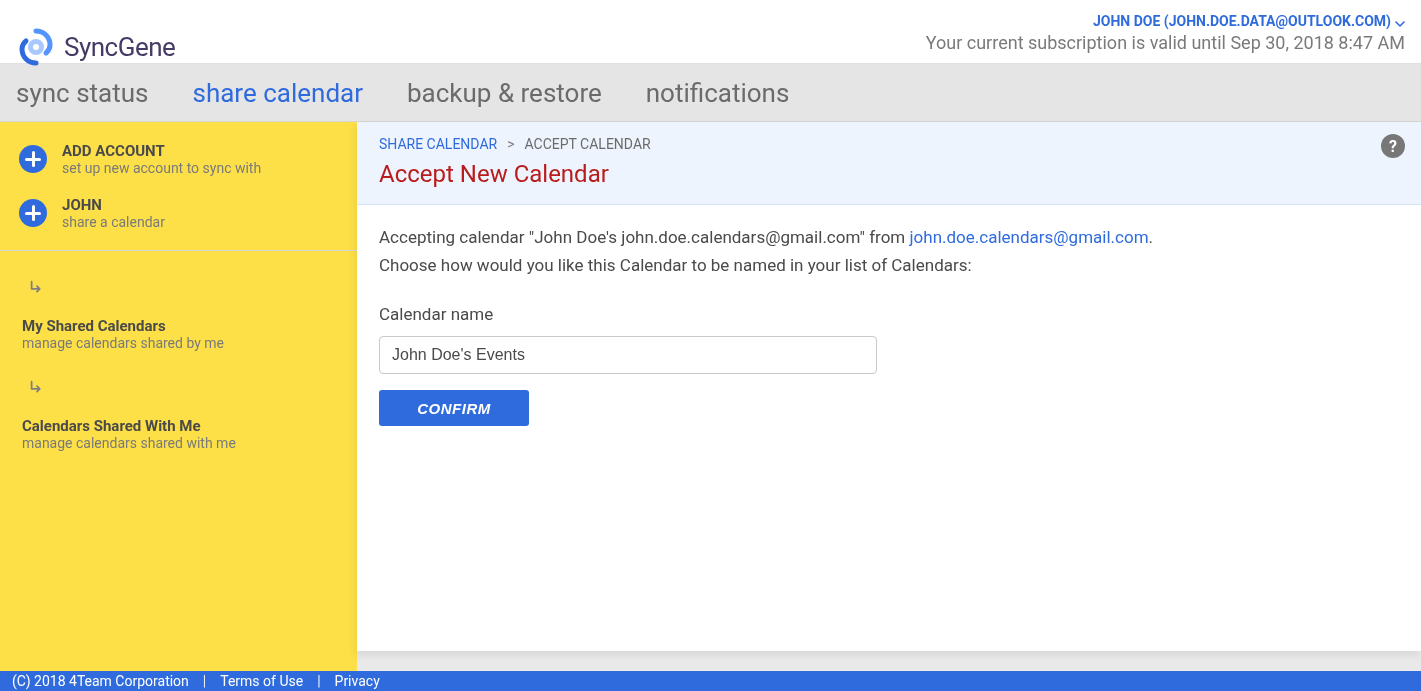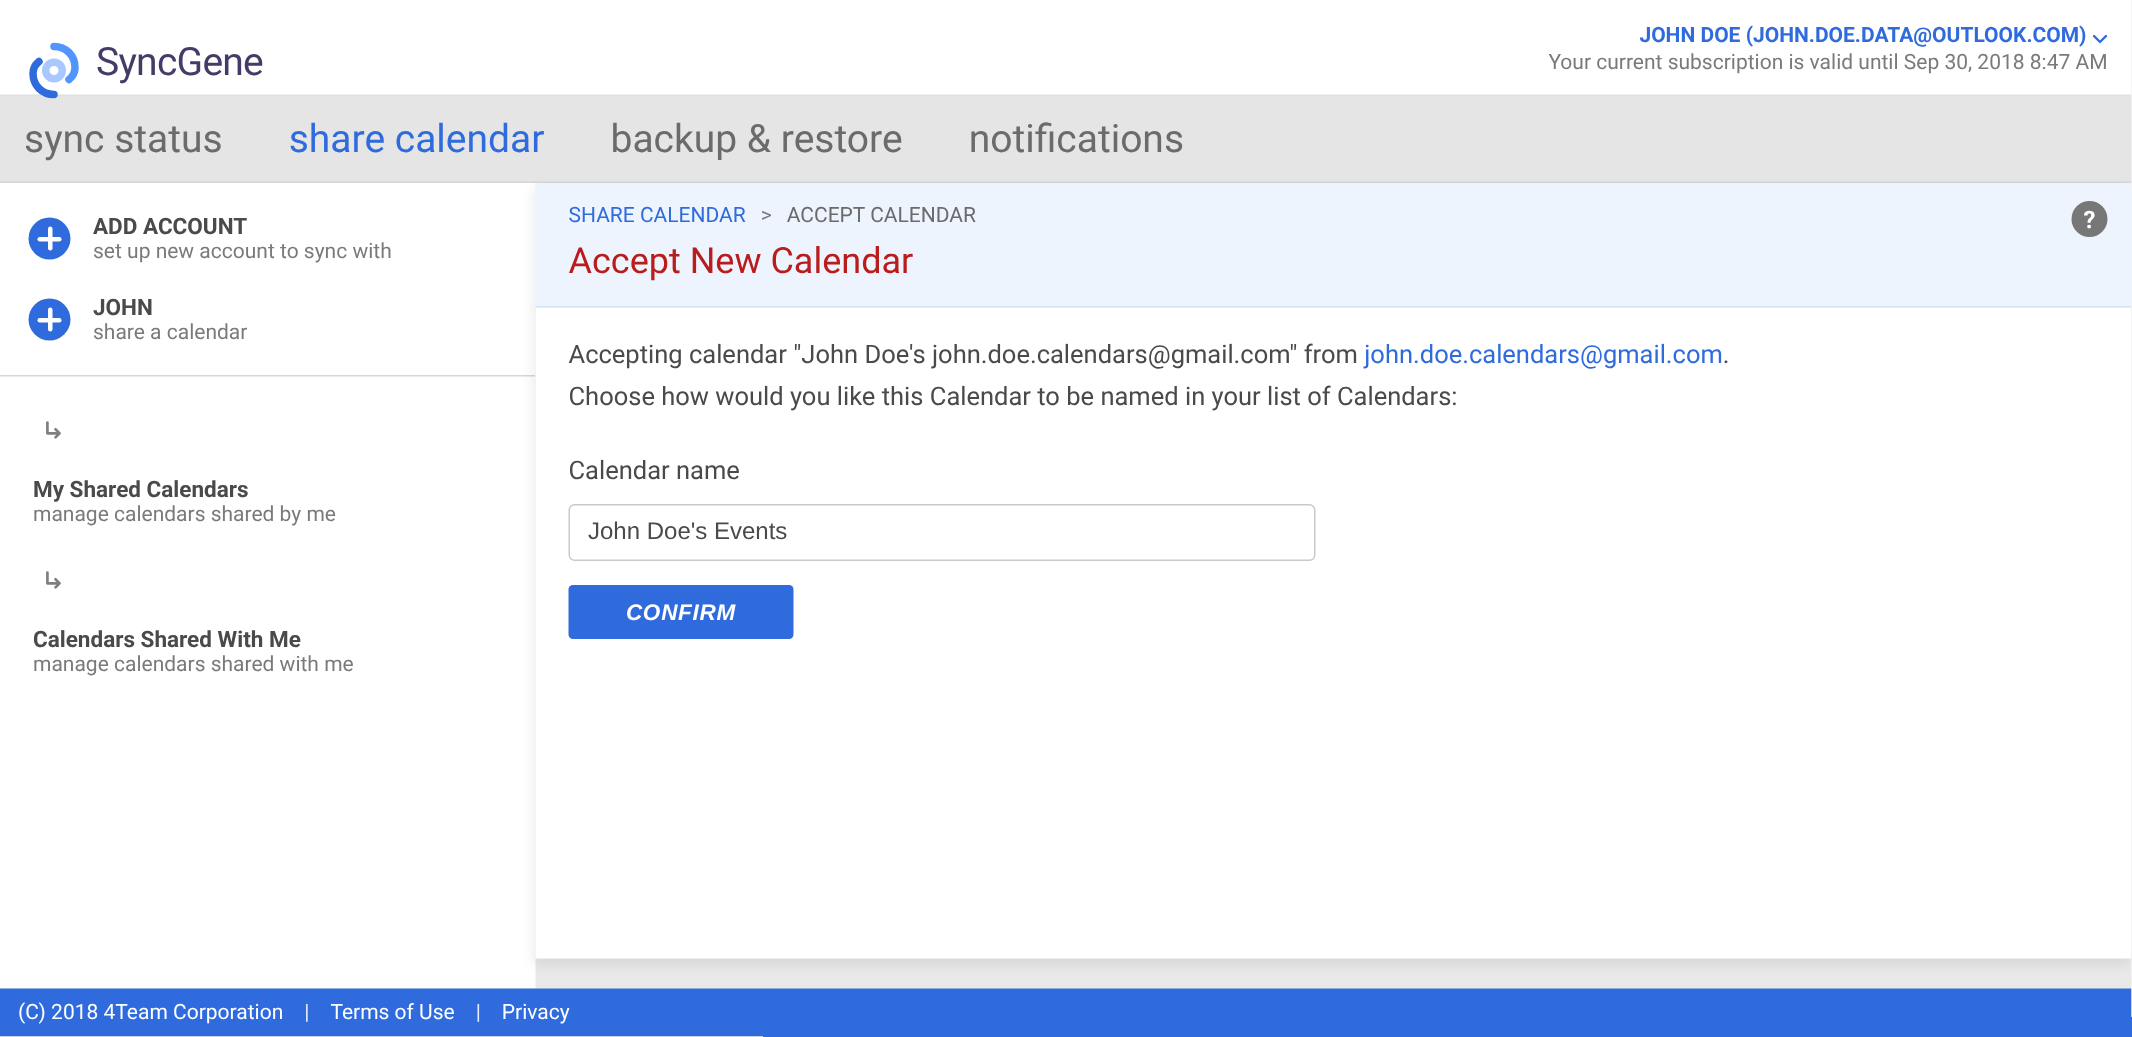--- a/index.html
+++ b/index.html
@@ -19,20 +19,21 @@
     height: 64px;
     background: #fff;
     display: flex;
     align-items: center;
     padding: 0 16px;
     border-bottom: 1px solid #e0e0e0;
     gap: 12px;
   }
   .logo {
     display: flex;
+    align-items: center;
     gap: 8px;
     cursor: pointer;
     margin-top: 30px;
   }
   .logo-mark { width: 40px; height: 40px; position: relative; }
   .brand-text {
     font-size: 26px;
     font-weight: 400;
     color: #463b66;
     letter-spacing: -0.5px;
@@ -41,21 +42,21 @@
   .user-line {
     font-size: 14px;
     font-weight: 700;
     color: #2f6bdd;
     display: inline-flex;
     align-items: center;
     gap: 4px;
     cursor: pointer;
   }
   .user-line-caret { width: 10px; height: 10px; display:inline-block; }
-  .sub-line { font-size: 14px; color: #7a7a7a; margin-top: 2px; }
+  .sub-line { font-size: 18px; color: #7a7a7a; margin-top: 2px; }
 
   
   .tabbar {
     height: 58px;
     background: #e5e5e5;
     display: flex;
     align-items: center;
     padding: 0 16px;
     gap: 44px;
     border-bottom: 1px solid #d6d6d6;
@@ -71,21 +72,21 @@
   }
   .tabbar .tab.active { color: #2f6bdd; }
 
   
   .main {
     flex: 1 1 auto;
     display: flex;
     min-height: 0;
     background: #e9e9e9;
   }
-  .sidebar { width: 357px; background: #ffffff; }
+  .sidebar { width: 357px; background: #fde047; }
   .side-group { padding: 10px 0; border-bottom: 1px solid #d6d6d6; }
   .side-item {
     display: flex;
     gap: 14px;
     align-items: flex-start;
     padding: 10px 20px 10px 18px;
     cursor: pointer;
   }
   .side-item .icon-slot {
     width: 30px; height: 30px; flex: 0 0 30px;
@@ -161,21 +162,21 @@
     height: 36px; min-width: 150px; padding: 0 22px;
     margin-top: 16px;
     background: #2f6bdd; color: #fff; font-size: 15px; font-weight: 600;
     border: none; border-radius: 3px; letter-spacing: .5px;
     cursor: pointer;
     font-style: italic;
   }
 
   
   .footer {
-    height: 32px;
+    height: 20px;
     background: #2f6bdd;
     color: #fff;
     display:flex; align-items:center;
     gap: 14px;
     padding: 0 12px;
     font-size: 14px;
   }
   .footer .flink { cursor:pointer; }
   .footer .sep { opacity: .9; }
 </style>

